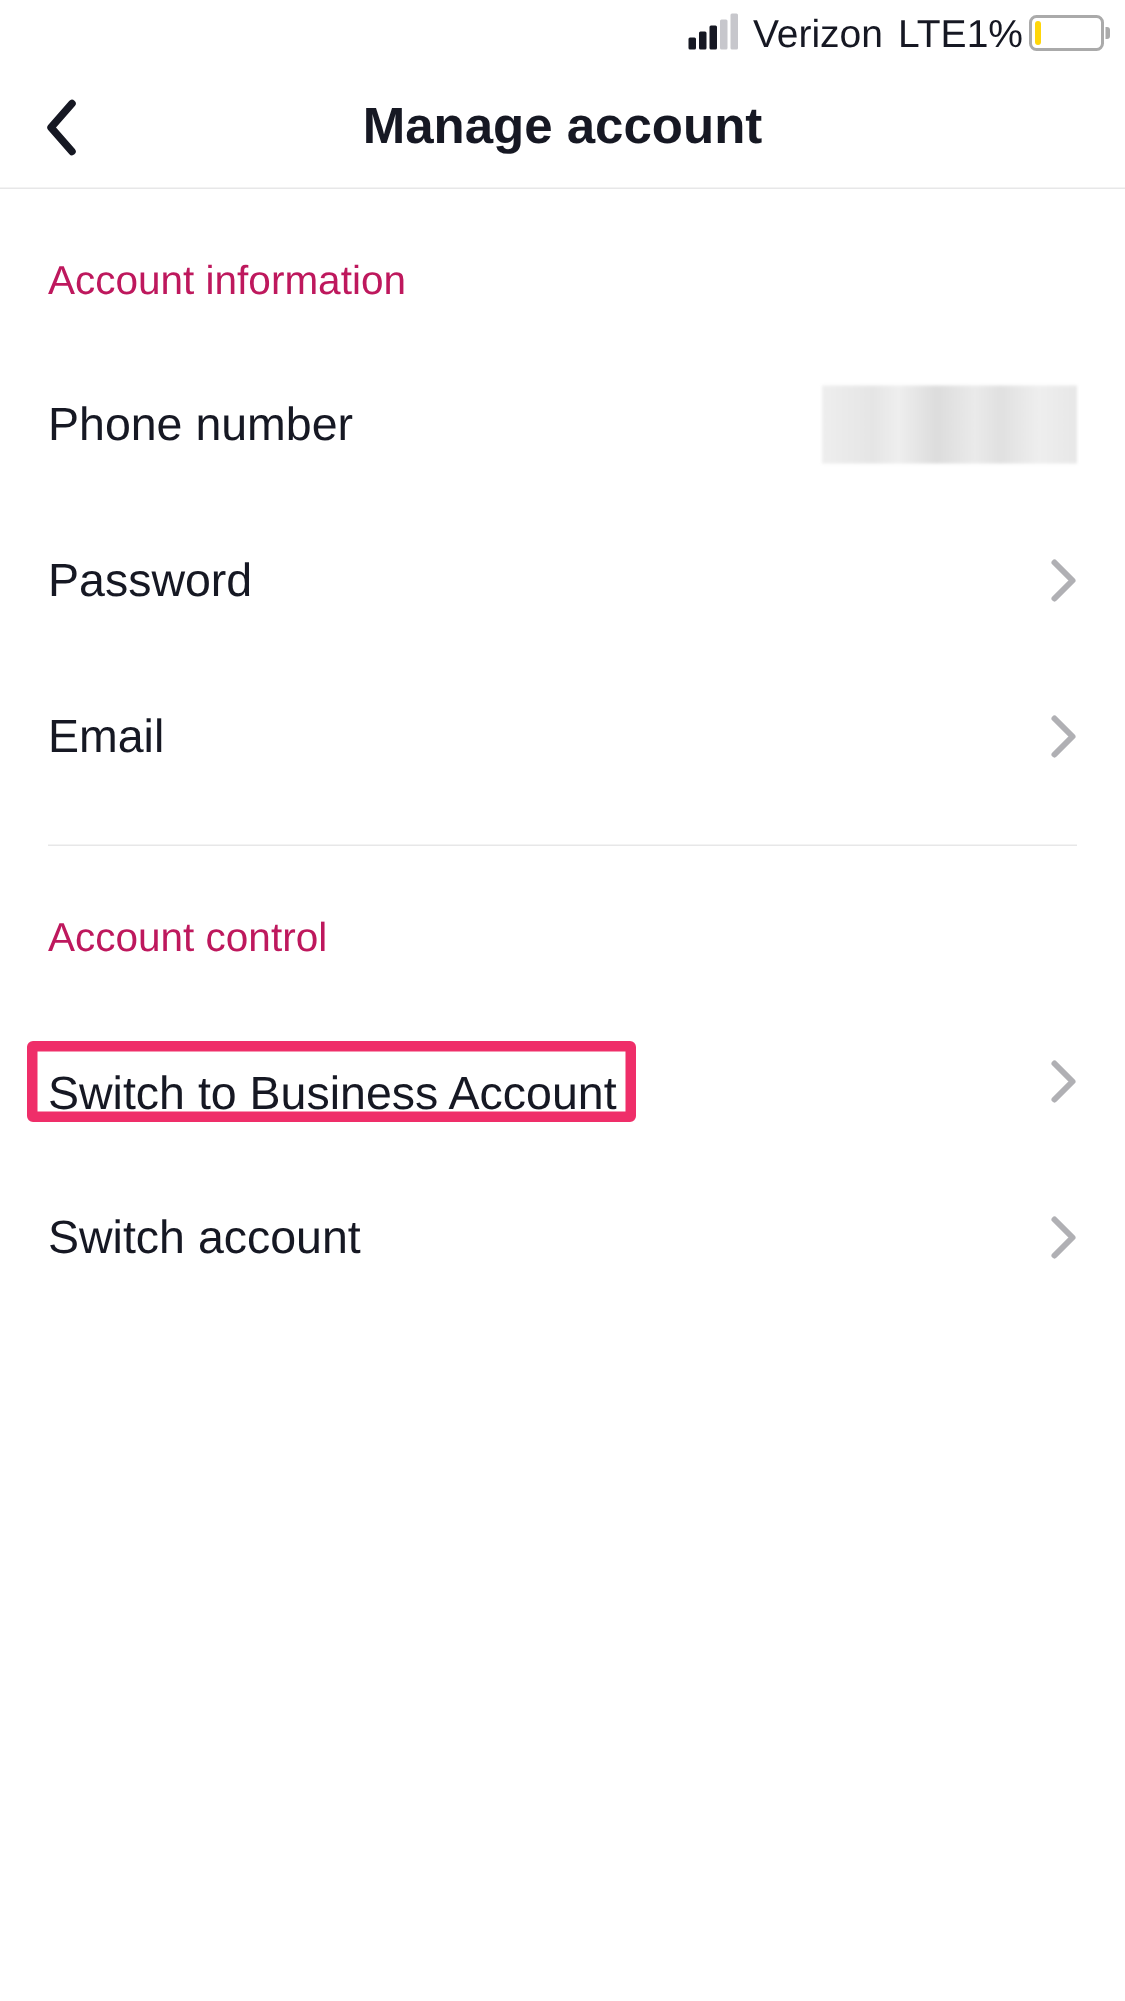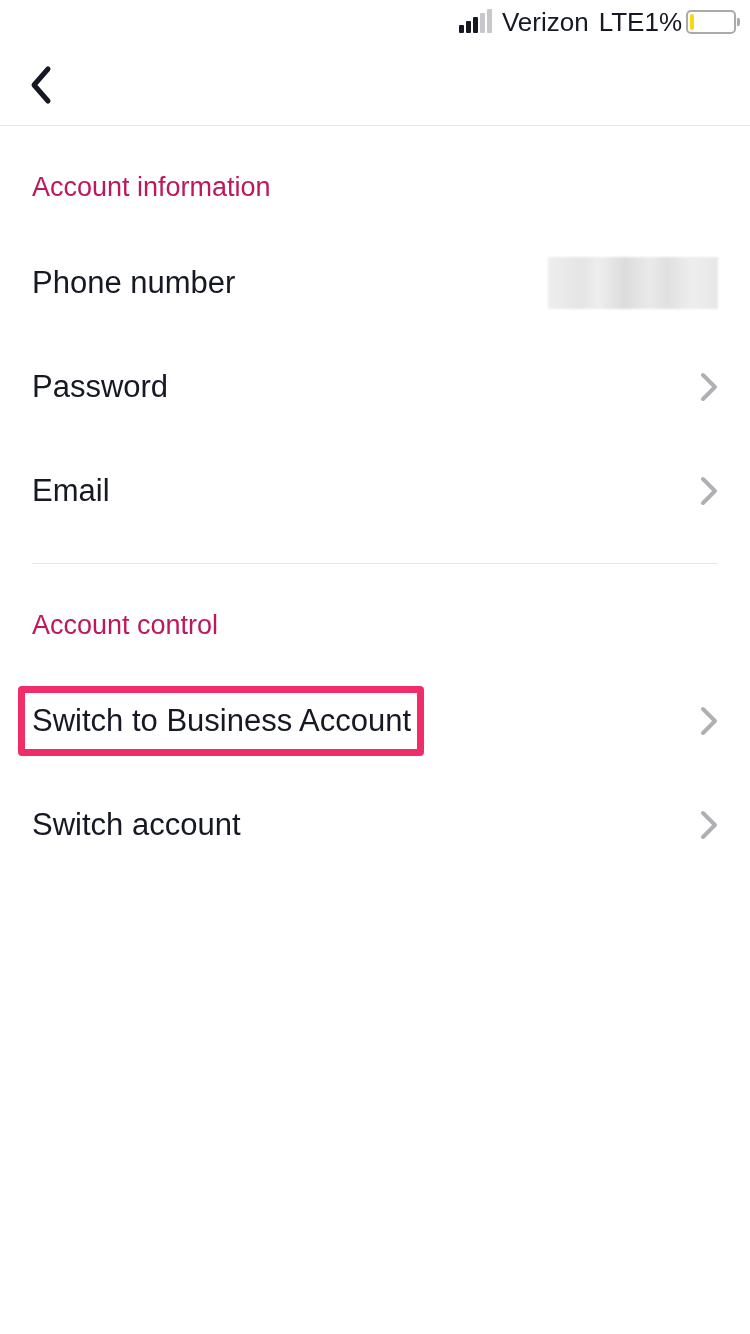--- a/index.html
+++ b/index.html
@@ -138,21 +138,21 @@
       background: #e7e7e8;
       margin: 20px 32px 0 32px;
     }
     .highlight-box {
       border: 7px solid #ef2e69;
       border-radius: 4px;
       margin-left: -14px;
       padding-left: 7px;
       padding-right: 6px;
       display: inline-block;
-      height: 70px;
+      height: 54px;
       line-height: 56px;
     }
     .chevron svg {
       display: block;
     }
   </style>
 </head>
 <body>
 
 <div class="status-bar">
@@ -174,20 +174,21 @@
     </div>
   </div>
 </div>
 
 <div class="nav-header">
   <div class="back-btn">
     <svg width="24" height="40" viewBox="0 0 24 40">
       <polyline points="20,4 6,20 20,36" fill="none" stroke="#161823" stroke-width="5" stroke-linecap="round" stroke-linejoin="round"></polyline>
     </svg>
   </div>
+  <div class="nav-title">Manage account</div>
 </div>
 
 <div class="section">
   <div class="section-header">Account information</div>
 
   <div class="row">
     <span>Phone number</span>
     <div class="row-value-blur"></div>
   </div>
 

